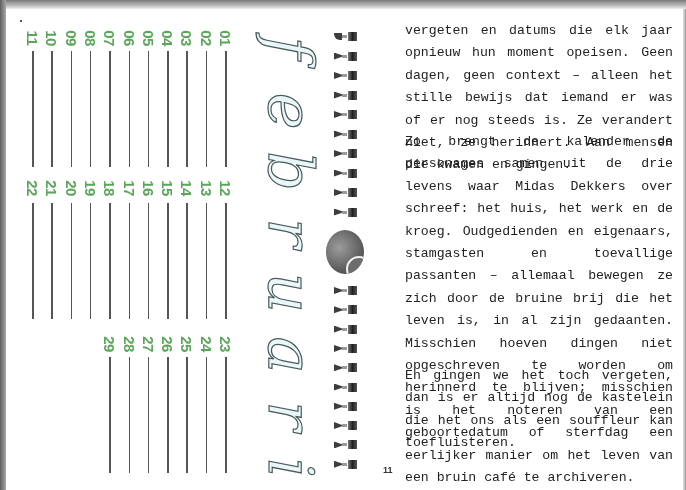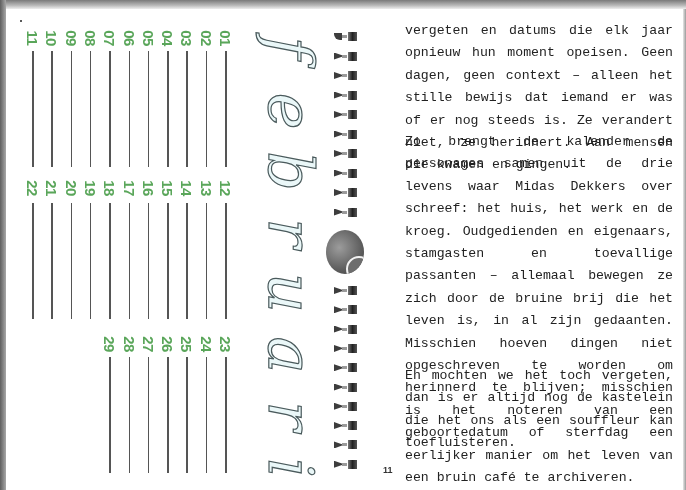--- a/index.html
+++ b/index.html
@@ -317,15 +317,15 @@
       <span class="a"></span>
       <span class="b"></span>
       <span class="c"></span>
     </div>
   </div>
 <div class="hole"></div>
 
 <div>
   <p class="text-block" style="top:20px">vergeten en datums die elk jaar opnieuw hun moment opeisen. Geen dagen, geen context – alleen het stille bewijs dat iemand er was of er nog steeds is. Ze verandert niet, ze herinnert. Aan mensen die kwamen en gingen.</p>
   <p class="text-block" style="top:131px">Zo brengt de kalender de personages samen uit de drie levens waar Midas Dekkers over schreef: het huis, het werk en de kroeg. Oudgedienden en eigenaars, stamgasten en toevallige passanten – allemaal bewegen ze zich door de bruine brij die het leven is, in al zijn gedaanten. Misschien hoeven dingen niet opgeschreven te worden om herinnerd te blijven; misschien is het noteren van een geboortedatum of sterfdag een eerlijker manier om het leven van een bruin café te archiveren.</p>
-  <p class="text-block" style="top:365px">En mochten we het toch vergeten, dan is er altijd nog de kastelein die het ons als een souffleur kan toefluisteren.</p>
+  <p class="text-block" style="top:365px">En gingen we het toch vergeten, dan is er altijd nog de kastelein die het ons als een souffleur kan toefluisteren.</p>
   <div class="page-number">11</div>
 </div>
 
 </body></html>

